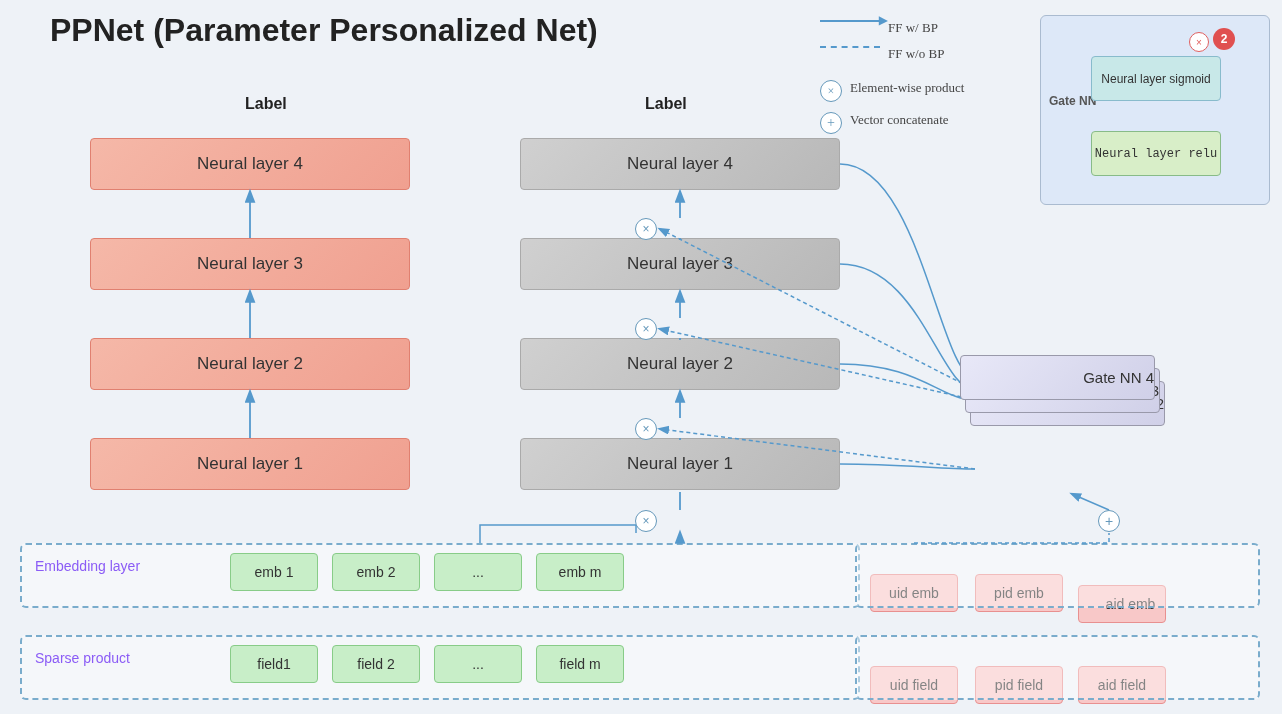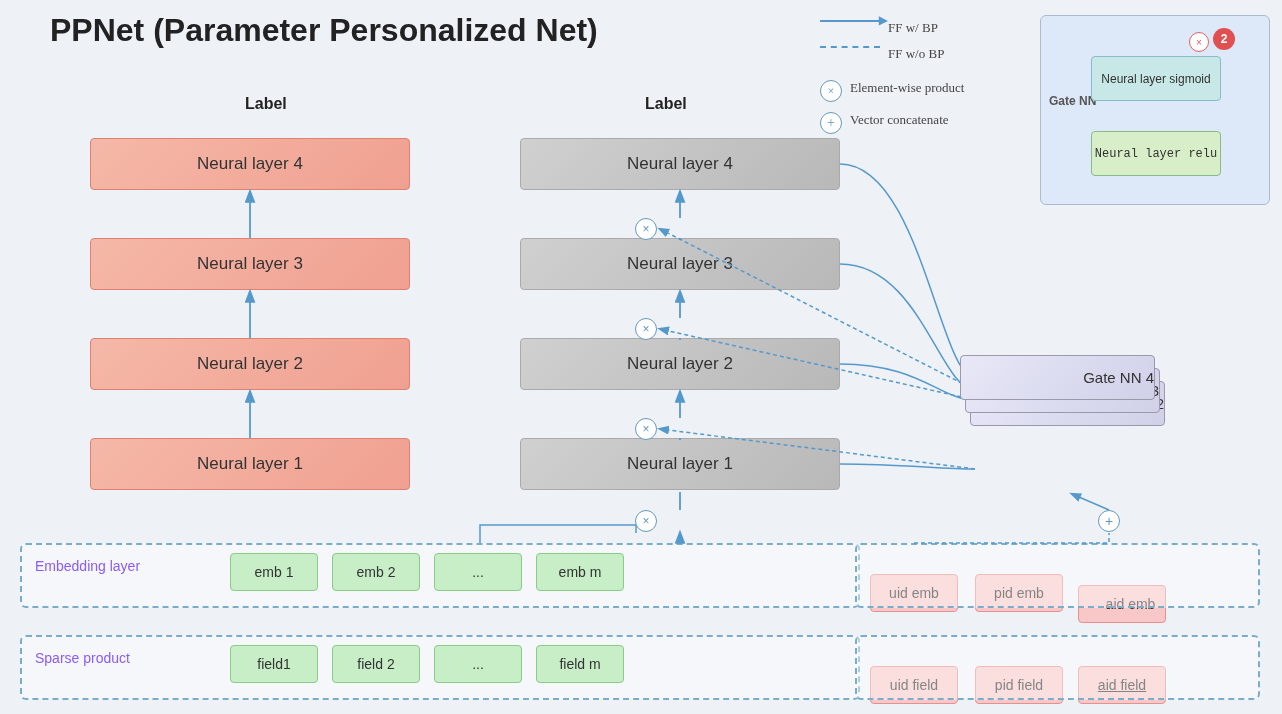--- a/index.html
+++ b/index.html
@@ -350,21 +350,21 @@
   <div class="emb-green" style="left:536px; top:645px;">
     <span>field m</span>
   </div>
 
   <div class="emb-pink" style="left:870px; top:645px;">
     <span>uid field</span>
   </div>
   <div class="emb-pink" style="left:975px; top:645px;">
     <span>pid field</span>
   </div>
-  <div class="emb-pink" style="left:1078px; top:645px;text-decoration:underline;">
+  <div class="emb-pink" style="left:1078px; top:645px;">
     <span>aid field</span>
   </div>
 
   <div class="section-box" style="left:855px; top:543px; width:405px; height:65px;"></div>
   <div class="section-box" style="left:855px; top:635px; width:405px; height:65px;"></div>
 
   <div class="legend">
     <div class="legend-item">
       <div class="legend-line-solid"></div>
       <span>FF w/ BP</span>

